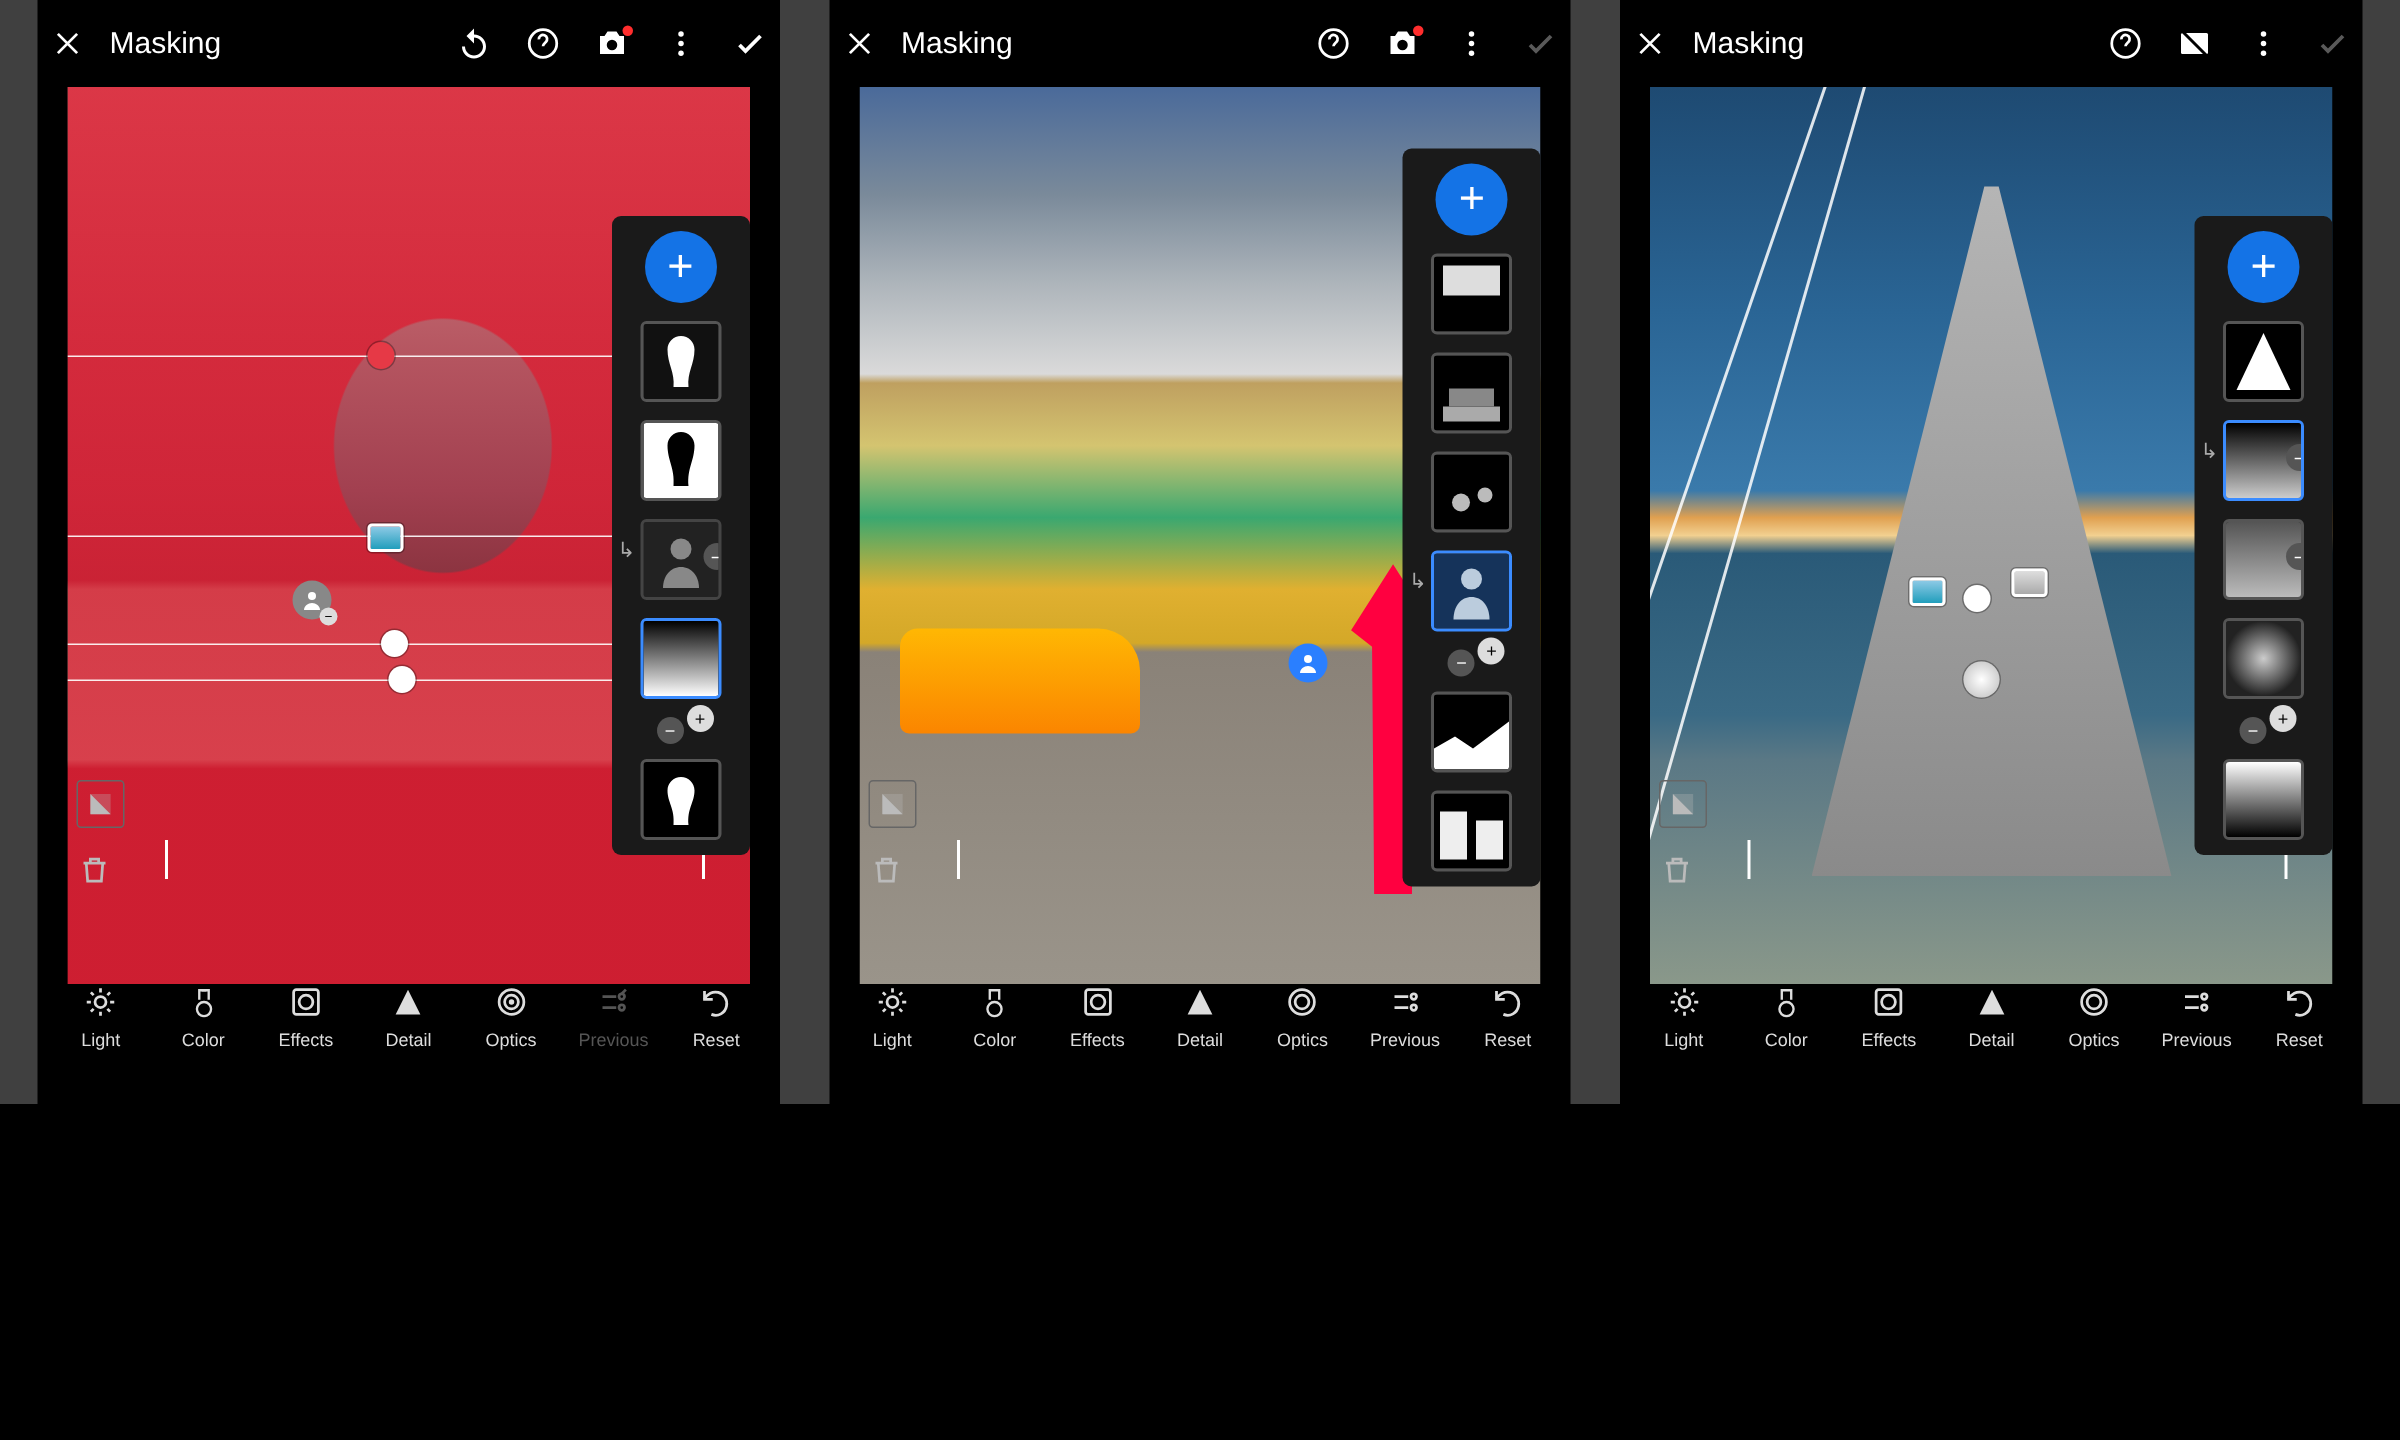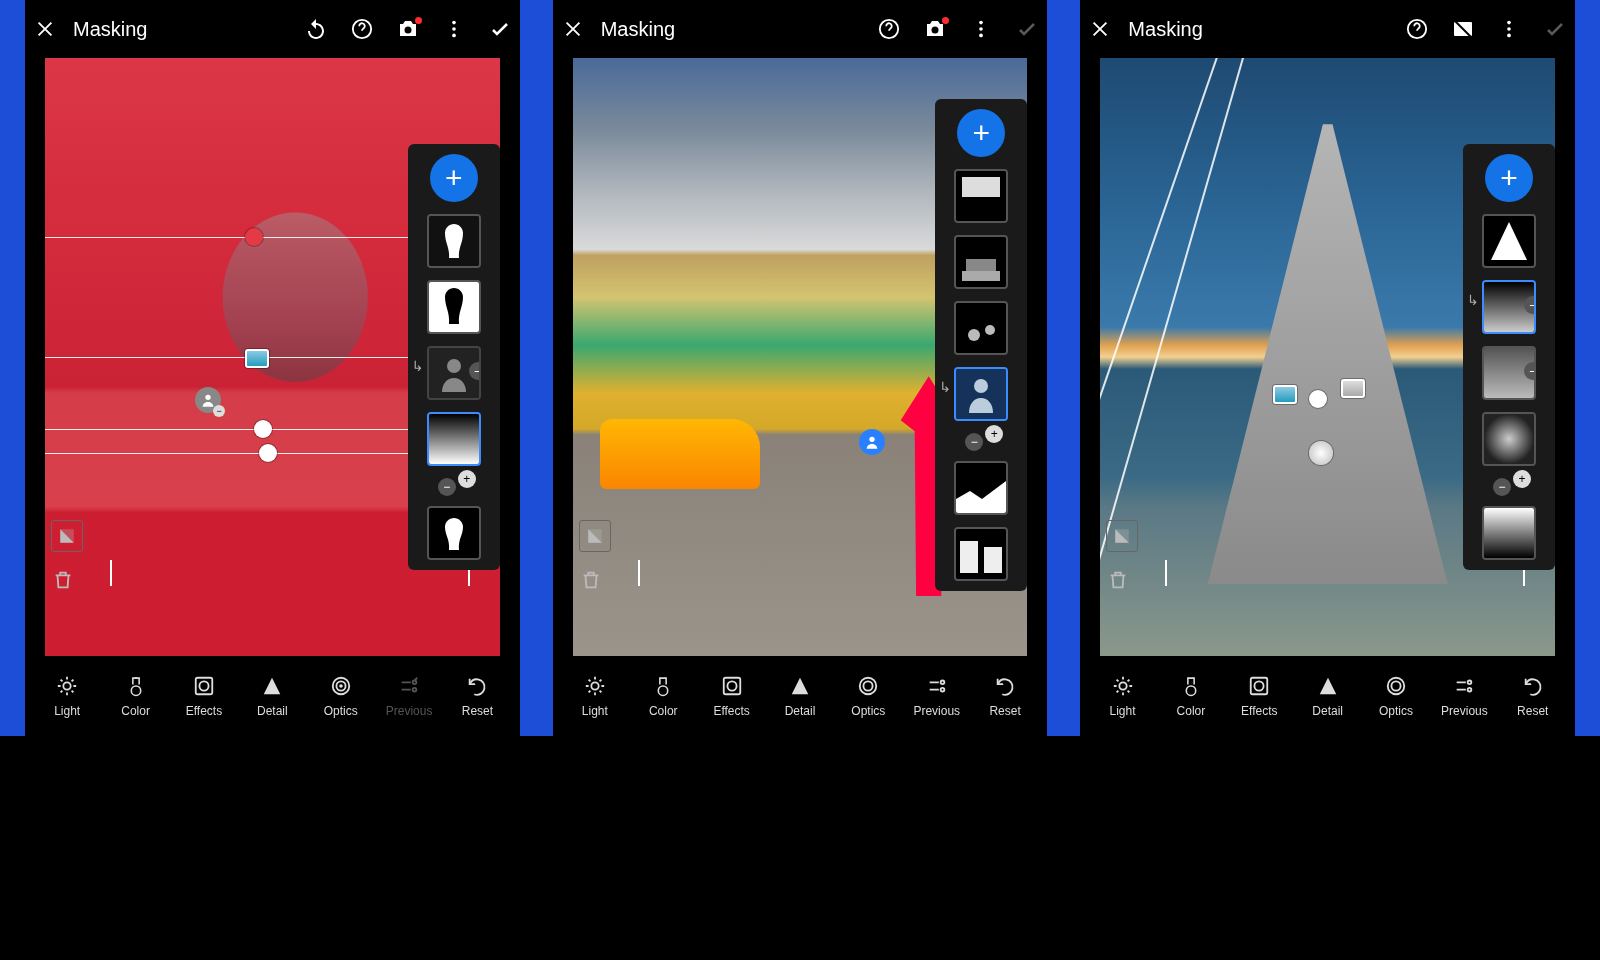--- a/index.html
+++ b/index.html
@@ -1,16 +1,16 @@
 <!DOCTYPE html>
 <html><head>
 <meta charset="utf-8">
 <style>
   html,body{margin:0;padding:0;background:#000;font-family:-apple-system,Helvetica,Arial,sans-serif;color:#fff}
-  .stage{width:1600px;height:736px;margin:0 auto;position:relative;background:#1d4ed8}
+  .stage{width:1600px;height:736px;margin:0 auto;position:relative;background:#404040}
   .phones{display:flex;gap:33px;padding:0 25px;height:100%}
   .phone{flex:1;display:flex;flex-direction:column;background:#000;position:relative}
   .topbar{display:flex;align-items:center;height:58px;padding:0 8px}
   .tb-left{display:flex;align-items:center;gap:16px}
   .tb-right{display:flex;align-items:center;gap:22px;margin-left:auto}
   .title{font-size:20px;font-weight:400;color:#fff}
   .ico{width:24px;height:24px;display:inline-flex;align-items:center;justify-content:center;cursor:pointer}
   .canvas-wrap{flex:1;position:relative;margin:0 20px;overflow:hidden}
   .canvas{position:absolute;inset:0;overflow:hidden}
   .slider-track{position:absolute;left:65px;right:30px;bottom:80px;height:6px}
@@ -20,21 +20,21 @@
   .thumb{width:50px;height:50px;border:2px solid #555;border-radius:4px;background:#2a2a2a;position:relative;overflow:hidden}
   .thumb.sel{border-color:#3b8cff}
   .sub-indent{width:100%;display:flex;justify-content:center;position:relative}
   .sub-indent::before{content:"↳";position:absolute;left:-6px;top:12px;color:#aaa;font-size:14px}
   .pm-pair{display:flex;gap:0;align-items:center;margin-top:-4px;position:relative;width:40px;height:20px}
   .pm-pair .b{width:18px;height:18px;border-radius:50%;background:#555;font-size:12px;display:flex;align-items:center;justify-content:center}
   .pm-pair .b.plus{background:#ddd;color:#000;position:absolute;right:-2px;top:-4px}
   .pm-pair .b.minus{position:absolute;left:4px;top:4px}
   .left-tools{position:absolute;left:6px;bottom:64px;display:flex;flex-direction:column;gap:16px}
   .tool-sq{width:30px;height:30px;border:1px solid #666;border-radius:3px;display:flex;align-items:center;justify-content:center}
-  .bottombar{height:80px;display:flex;justify-content:space-around;align-items:center;padding:0 8px}
+  .bottombar{height:80px;display:flex;justify-content:space-around;padding:0 8px}
   .bb-item{display:flex;flex-direction:column;align-items:center;gap:6px;color:#ddd;font-size:12px;width:60px}
   .bb-item.dis{color:#555}
   .bb-ico{height:24px;display:flex;align-items:center;justify-content:center}
   
   .img1{background:
      radial-gradient(ellipse 120px 140px at 55% 40%, rgba(0,0,0,0) 60%, rgba(220,30,50,.78) 61%),
      linear-gradient(to bottom,#d89090 0%,#b55560 30%,#a24050 45%,#8a333f 55%,#b8a898 56%,#c7b8a8 75%,#9a1f2f 76%,#9a1f2f 100%)}
   .img2{background:
      linear-gradient(to bottom,#4a6a9a 0%,#7a8a9a 12%,#aeb5bb 22%,#dadada 32%,#bfa060 33%,#d4c470 40%,#3aa870 48%,#e0b030 56%,#d4a828 62%,#8a8278 63%,#9a948a 100%)}
   .img3{background:

